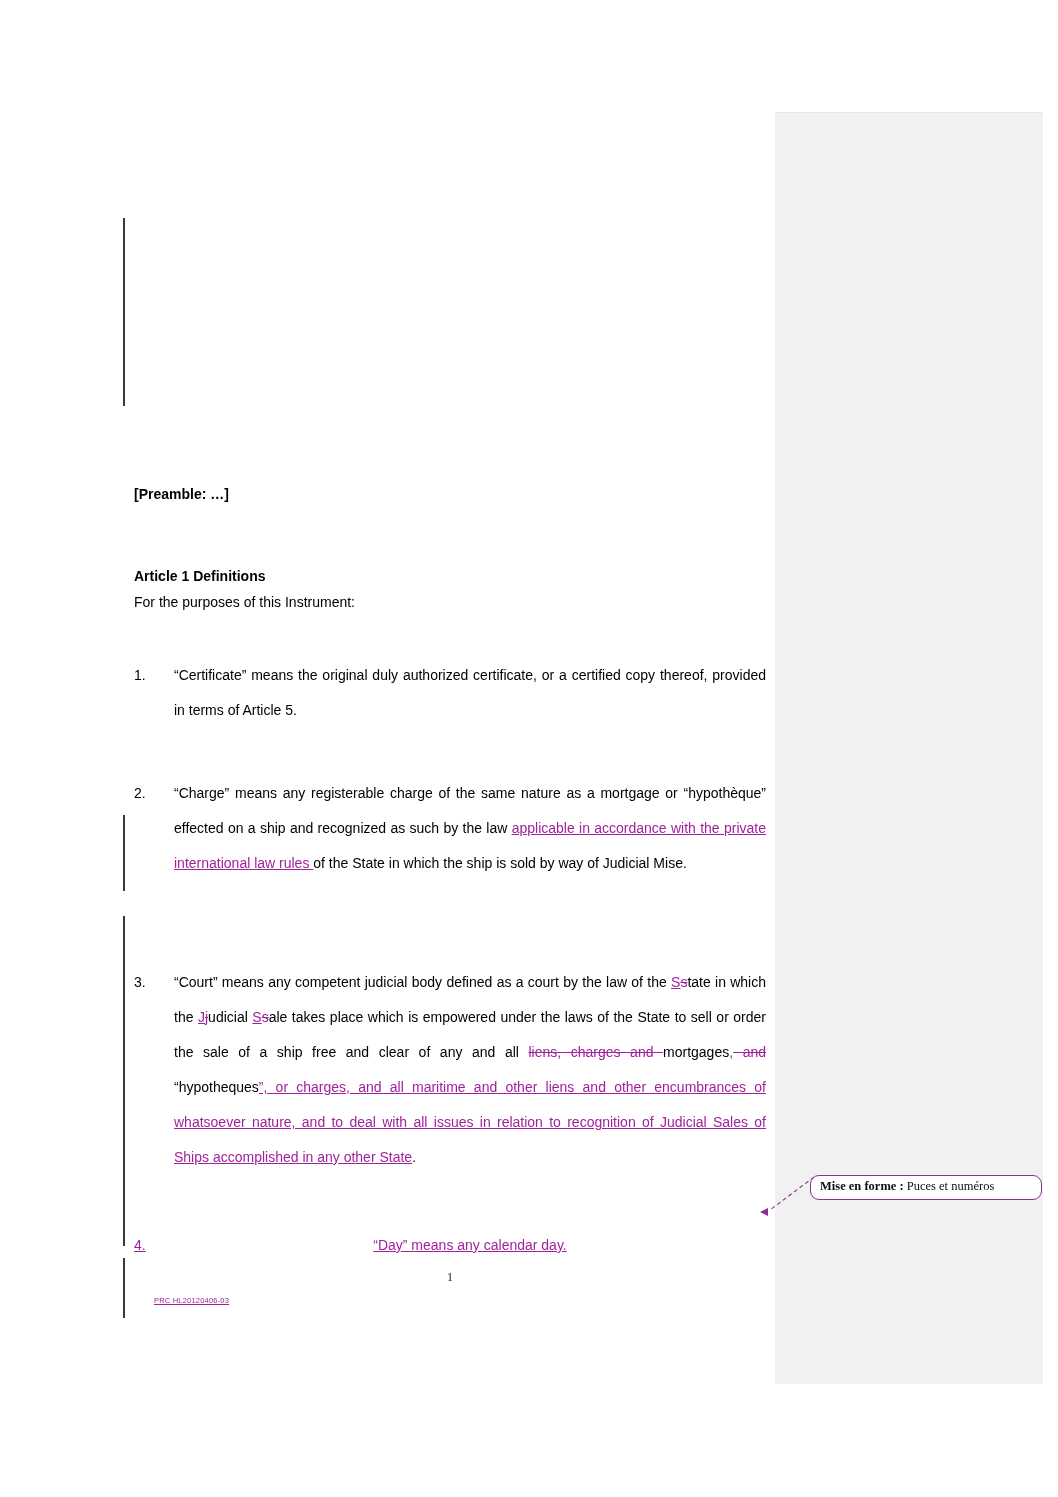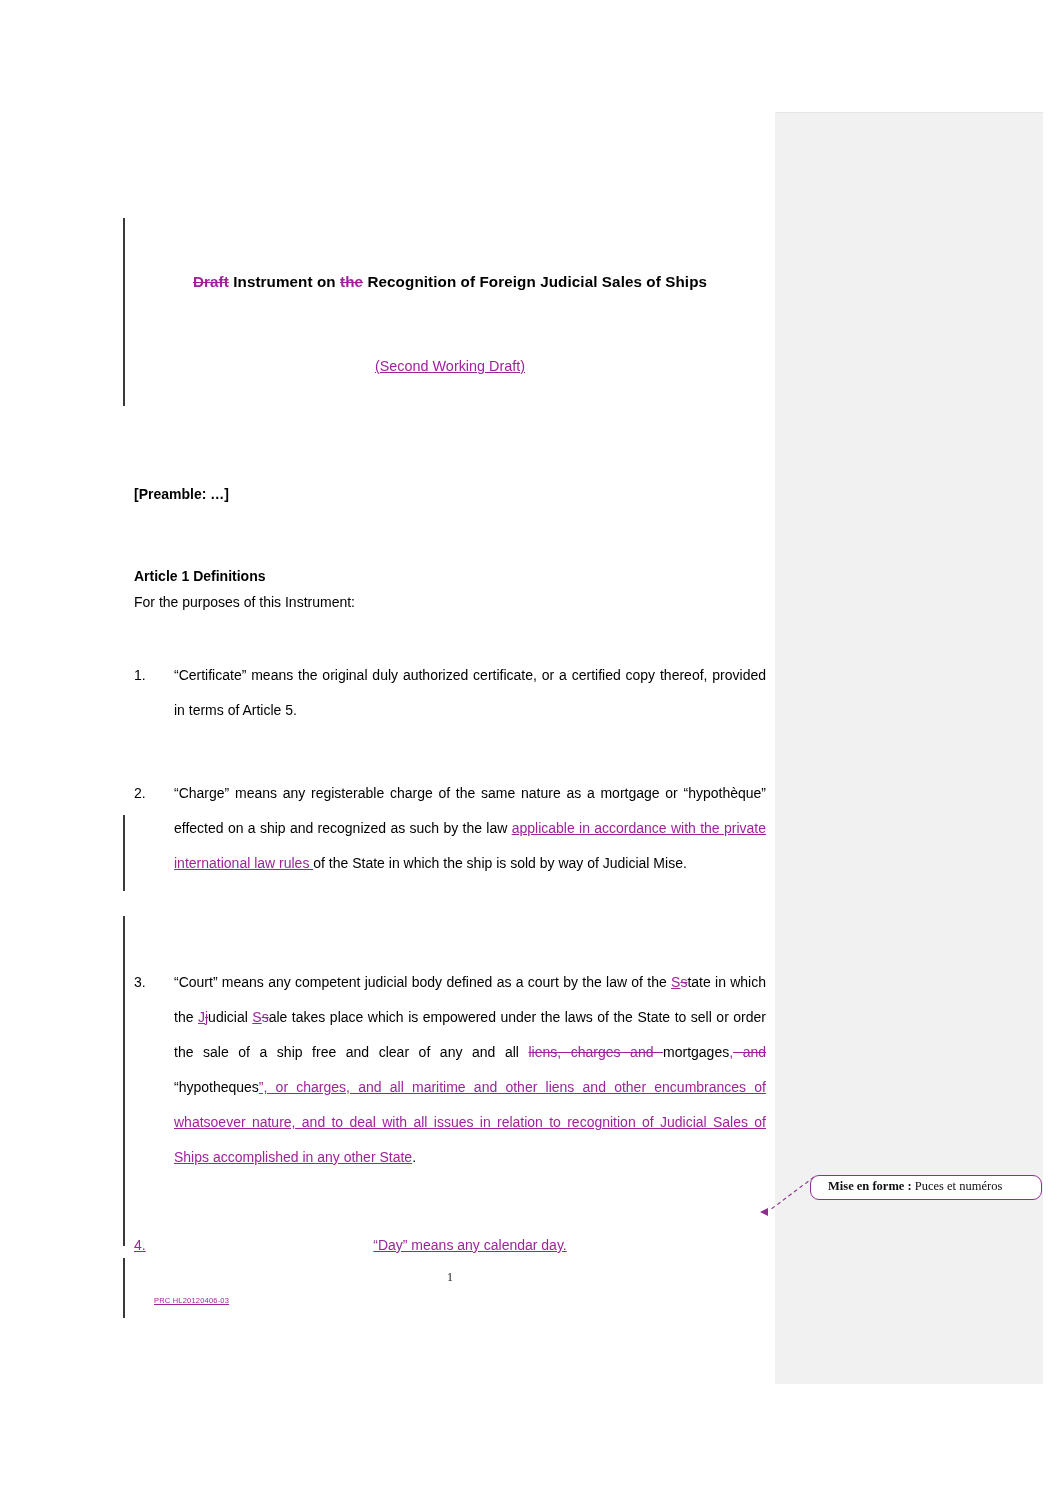--- a/index.html
+++ b/index.html
@@ -161,21 +161,21 @@
     top: 1175px;
     width: 232px;
     height: 25px;
     box-sizing: border-box;
     border: 1.4px solid #8e2f8e;
     border-radius: 9px;
     background: #ffffff;
     font-family: "Liberation Serif", serif;
     font-size: 12.5px;
     color: #101010;
-    padding: 3px 8px 0 17px;
+    padding: 3px 8px 0 9px;
     white-space: nowrap;
     overflow: hidden;
   }
   #comment-balloon .bal-label {
     font-weight: bold;
   }
   #leader-svg {
     position: absolute;
     left: 752px;
     top: 1168px;
@@ -189,23 +189,21 @@
 
 <div id="page">
 
   <div id="review-pane"></div>
 
   <div class="change-bar" style="top:218px;height:188px;"></div>
   <div class="change-bar" style="top:815px;height:76px;"></div>
   <div class="change-bar" style="top:916px;height:330px;"></div>
   <div class="change-bar" style="top:1258px;height:60px;"></div>
 
-  <div class="doc-title"><span class="del">Draft</span><span> Instrument on </span><span class="del">the</span><span> Recognition of Foreign Judicial Sales of Ships</span></div>
-
-  <div class="subtitle">(Second Working Draft)</div>
+
 
   <div class="heading" id="preamble">[Preamble: …]</div>
 
   <div class="heading" id="article-heading">Article 1 Definitions</div>
 
   <div class="lead-line">For the purposes of this Instrument:</div>
 
   <div class="def-item" style="top:658px;">
     <span class="def-num">1.</span>
     <span class="def-text"><span>“Certificate” means the original duly authorized certificate, or a certified copy thereof, provided in terms of Article 5.</span></span>

